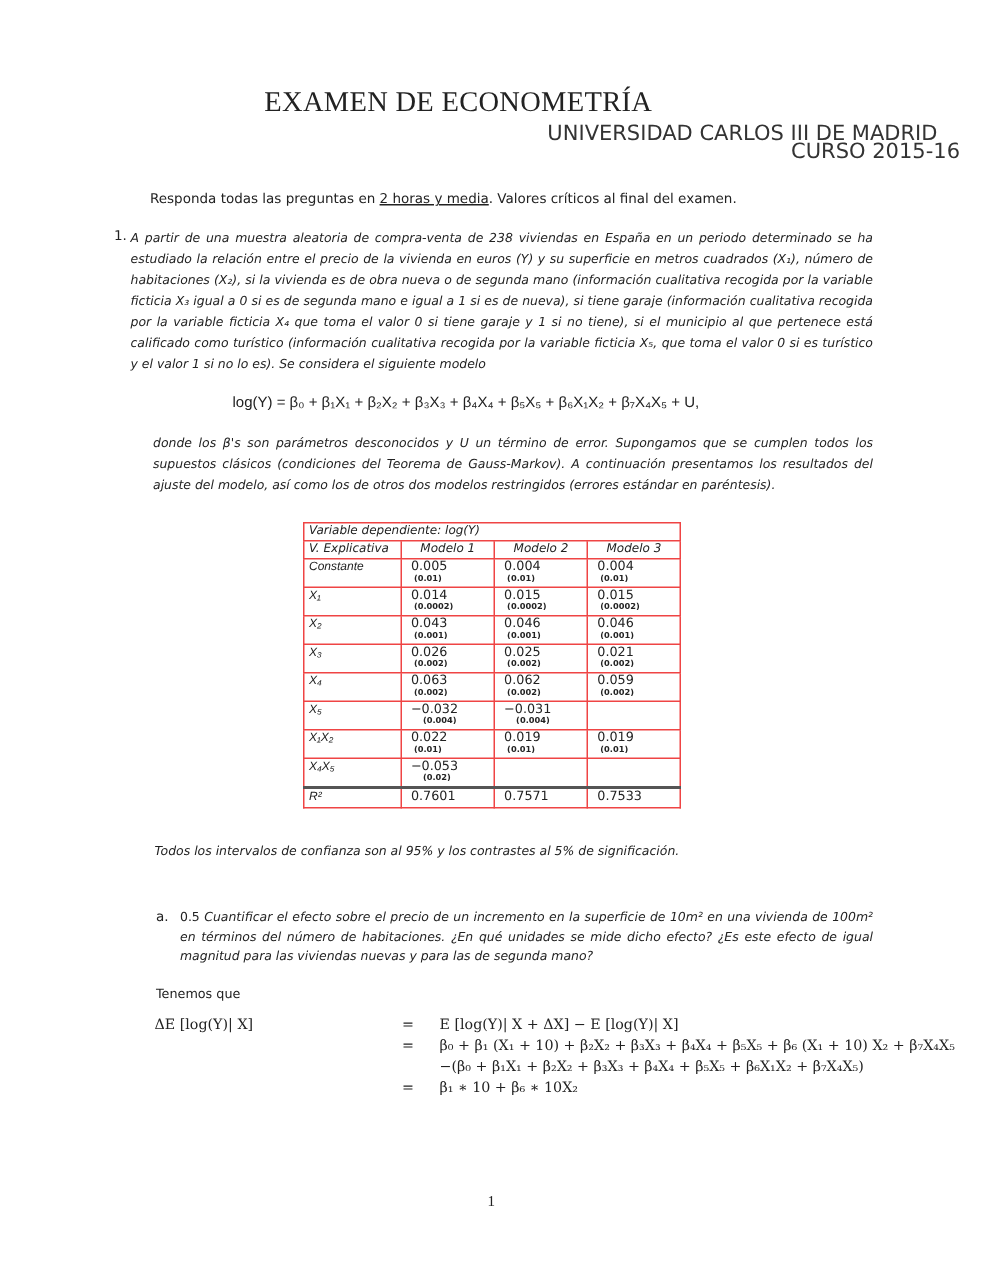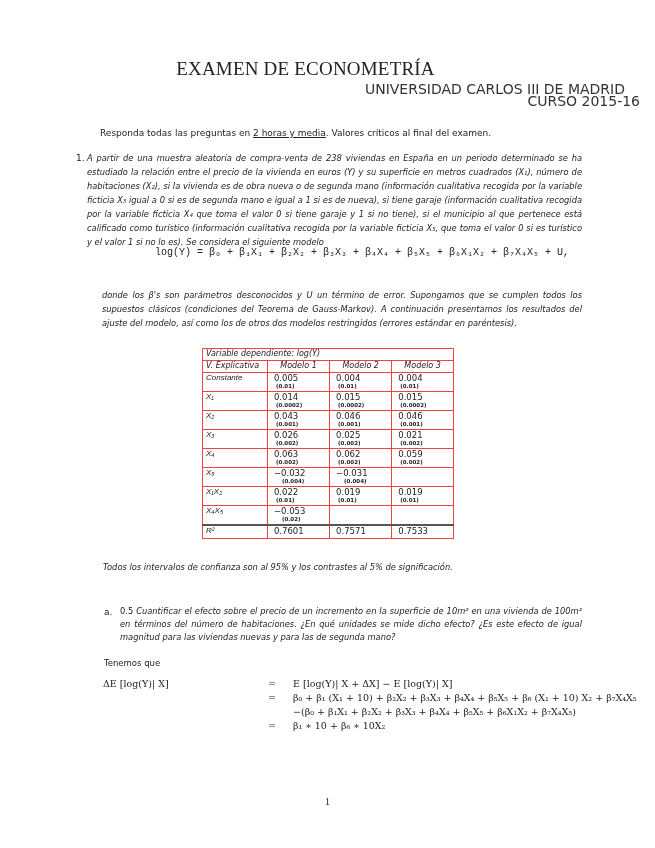--- a/index.html
+++ b/index.html
@@ -15,21 +15,21 @@
   .sub2 { top: 93px; padding-left: 15px; }
 
   .instr { position: absolute; left: 80px; top: 128px; font-family: "DejaVu Sans", sans-serif;
            font-size: 9px; color: #222; white-space: nowrap; padding-left: 20px; }
   .instr u { text-decoration: underline; }
 
   .q1num { position: absolute; left: 76px; top: 153px; font-family: "DejaVu Sans", sans-serif; font-size: 9px; }
   .para { position: absolute; font-family: "DejaVu Sans", sans-serif; font-style: italic;
           font-size: 8.3px; line-height: 14px; color: #222; text-align: justify; }
   .p1 { left: 87px; top: 151px; width: 495px; text-indent: 0; }
-  .eq1 { position: absolute; left: 155px; top: 247px; font-family: Liberation Mono, monospace;
+  .eq1 { position: absolute; left: 155px; top: 263px; font-family: Liberation Sans, sans-serif;
          font-size: 10px; white-space: nowrap; }
   .p2 { left: 102px; top: 288px; width: 480px; }
 
   table.reg { position: absolute; left: 202px; top: 348px; width: 252px;
               border-collapse: collapse; border: 1.5px solid #555; font-size: 8px; }
   table.reg td { border: 1px solid #ef4444; padding: 0 3px; vertical-align: top; height: 18px; }
   table.reg td.lab { font-family: Liberation Sans, sans-serif; font-style: italic; width: 62px; }
   table.reg td.val { font-family: "DejaVu Sans", sans-serif; text-align: left; width: 58px; padding-left: 6px; }
   table.reg td.hdr { font-family: "DejaVu Sans", sans-serif; font-style: italic; text-align: center; height: 11px; }
   table.reg tr.top td { height: 11px; }

